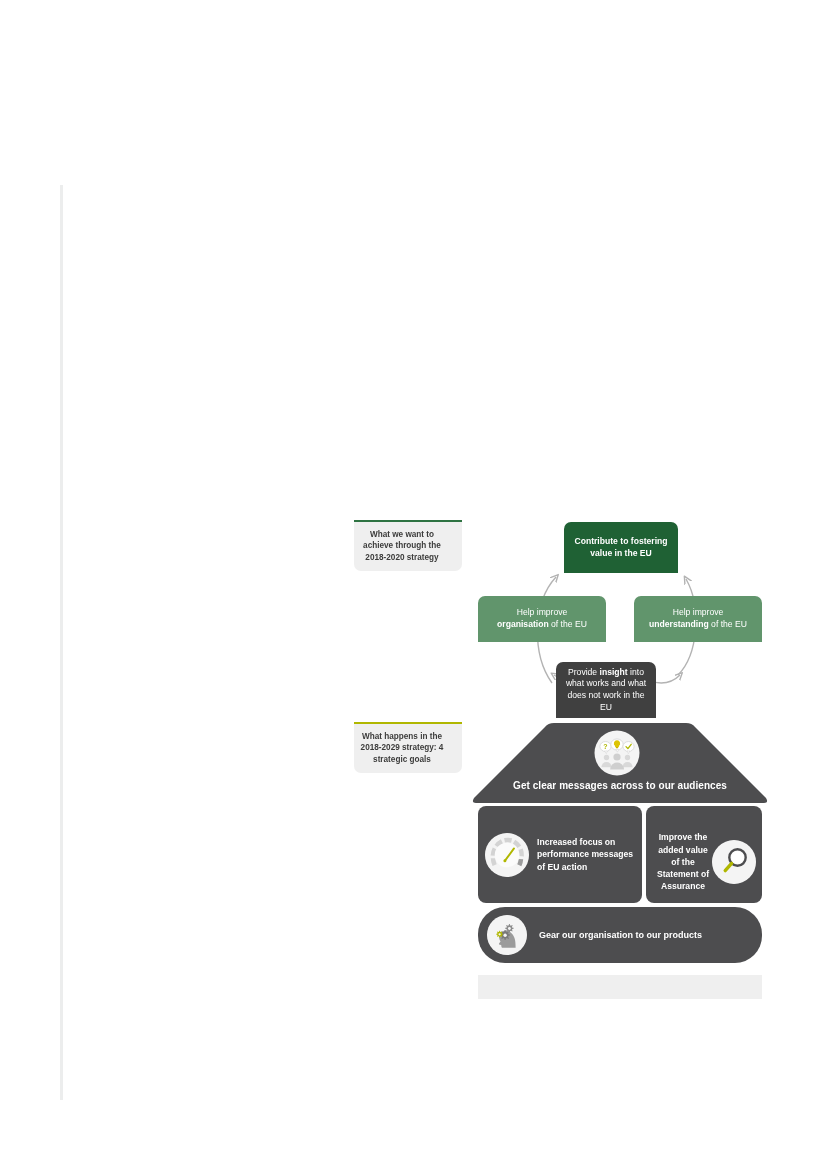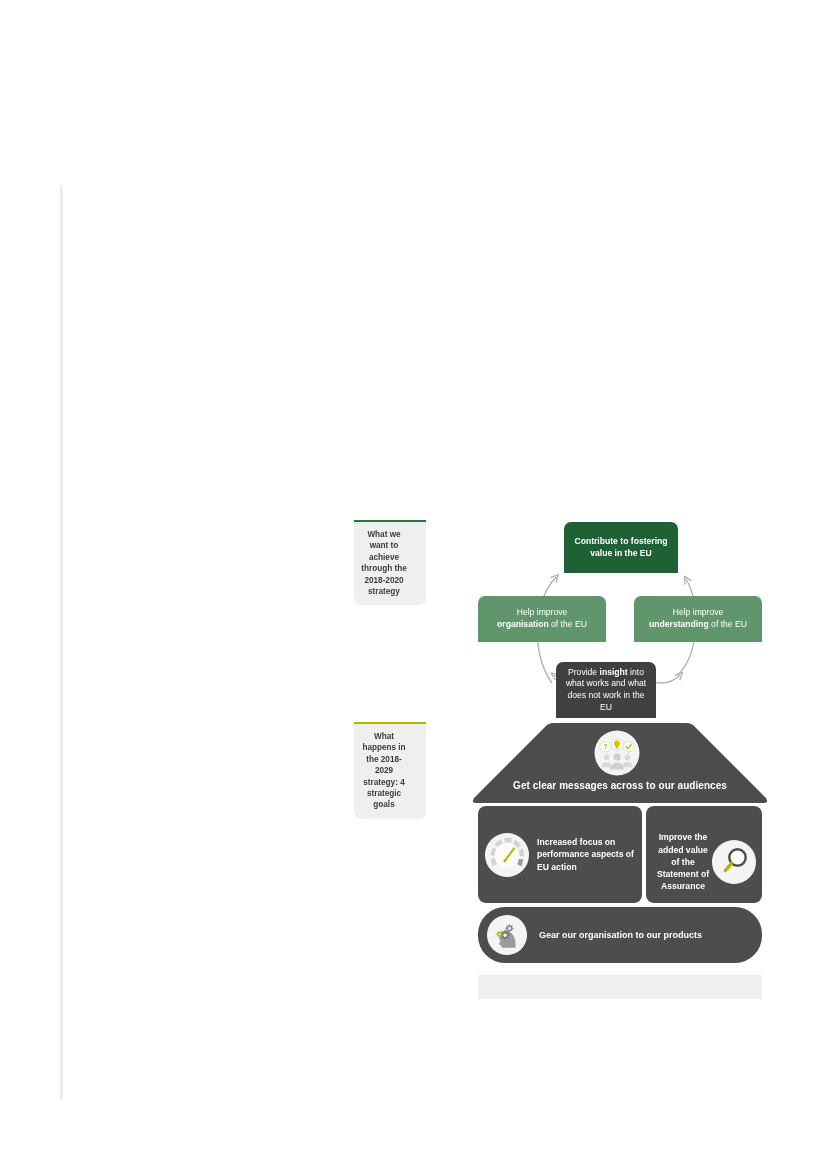--- a/index.html
+++ b/index.html
@@ -31,21 +31,21 @@
     position: absolute;
     left: 0;
     top: 0;
     width: 827px;
     height: 1169px;
   }
 
   
   .callout {
     position: absolute;
-    width: 72px;
+    width: 108px;
     background: #efefef;
     border-radius: 0 0 7px 7px;
     box-sizing: border-box;
     padding: 7px 16px 8px 4px;
     text-align: center;
     font-size: 8.2px;
     line-height: 11.4px;
     font-weight: bold;
     color: #3c3c3b;
   }
@@ -303,21 +303,21 @@
             <path d="M11.4,13.2 A16,16 0 0 1 16.9,8.4"></path>
             <path d="M19.5,7.3 A16,16 0 0 1 26.6,7.5"></path>
             <path d="M29.1,8.6 A16,16 0 0 1 34.3,13.7"></path>
             <path d="M35.6,16.2 A16,16 0 0 1 36.6,23.2"></path>
           </g>
           <path d="M35.9,26.1 A16,16 0 0 1 34.3,32.2" stroke="#9b9b9b" stroke-width="4.6" fill="none"></path>
           <circle cx="22" cy="22" r="12.3" fill="#fbfbfb"></circle>
           <line x1="20.2" y1="27.4" x2="29.0" y2="15.4" stroke="#b0b700" stroke-width="1.9" stroke-linecap="round"></line>
           <circle cx="19.9" cy="27.8" r="1.5" fill="#b0b700"></circle>
         </svg>
-        <div class="card-text">Increased focus on performance aspects of EU action</div>
+        <div class="card-text">Increased focus on performance messages of EU action</div>
       </div>
     </div>
 
     <div class="card card-right">
       <div class="card-inner">
         <div class="card-text">Improve the added value of the Statement of Assurance</div>
         <svg class="icon-circle" viewBox="0 0 44 44">
           <circle cx="22" cy="22" r="21.5" fill="#f4f4f4"></circle>
           <circle cx="25.5" cy="17.5" r="8.2" fill="#fbfbfb" stroke="#4d4d4f" stroke-width="2.4"></circle>
           <circle cx="25.5" cy="17.5" r="6.0" fill="#ffffff"></circle>

